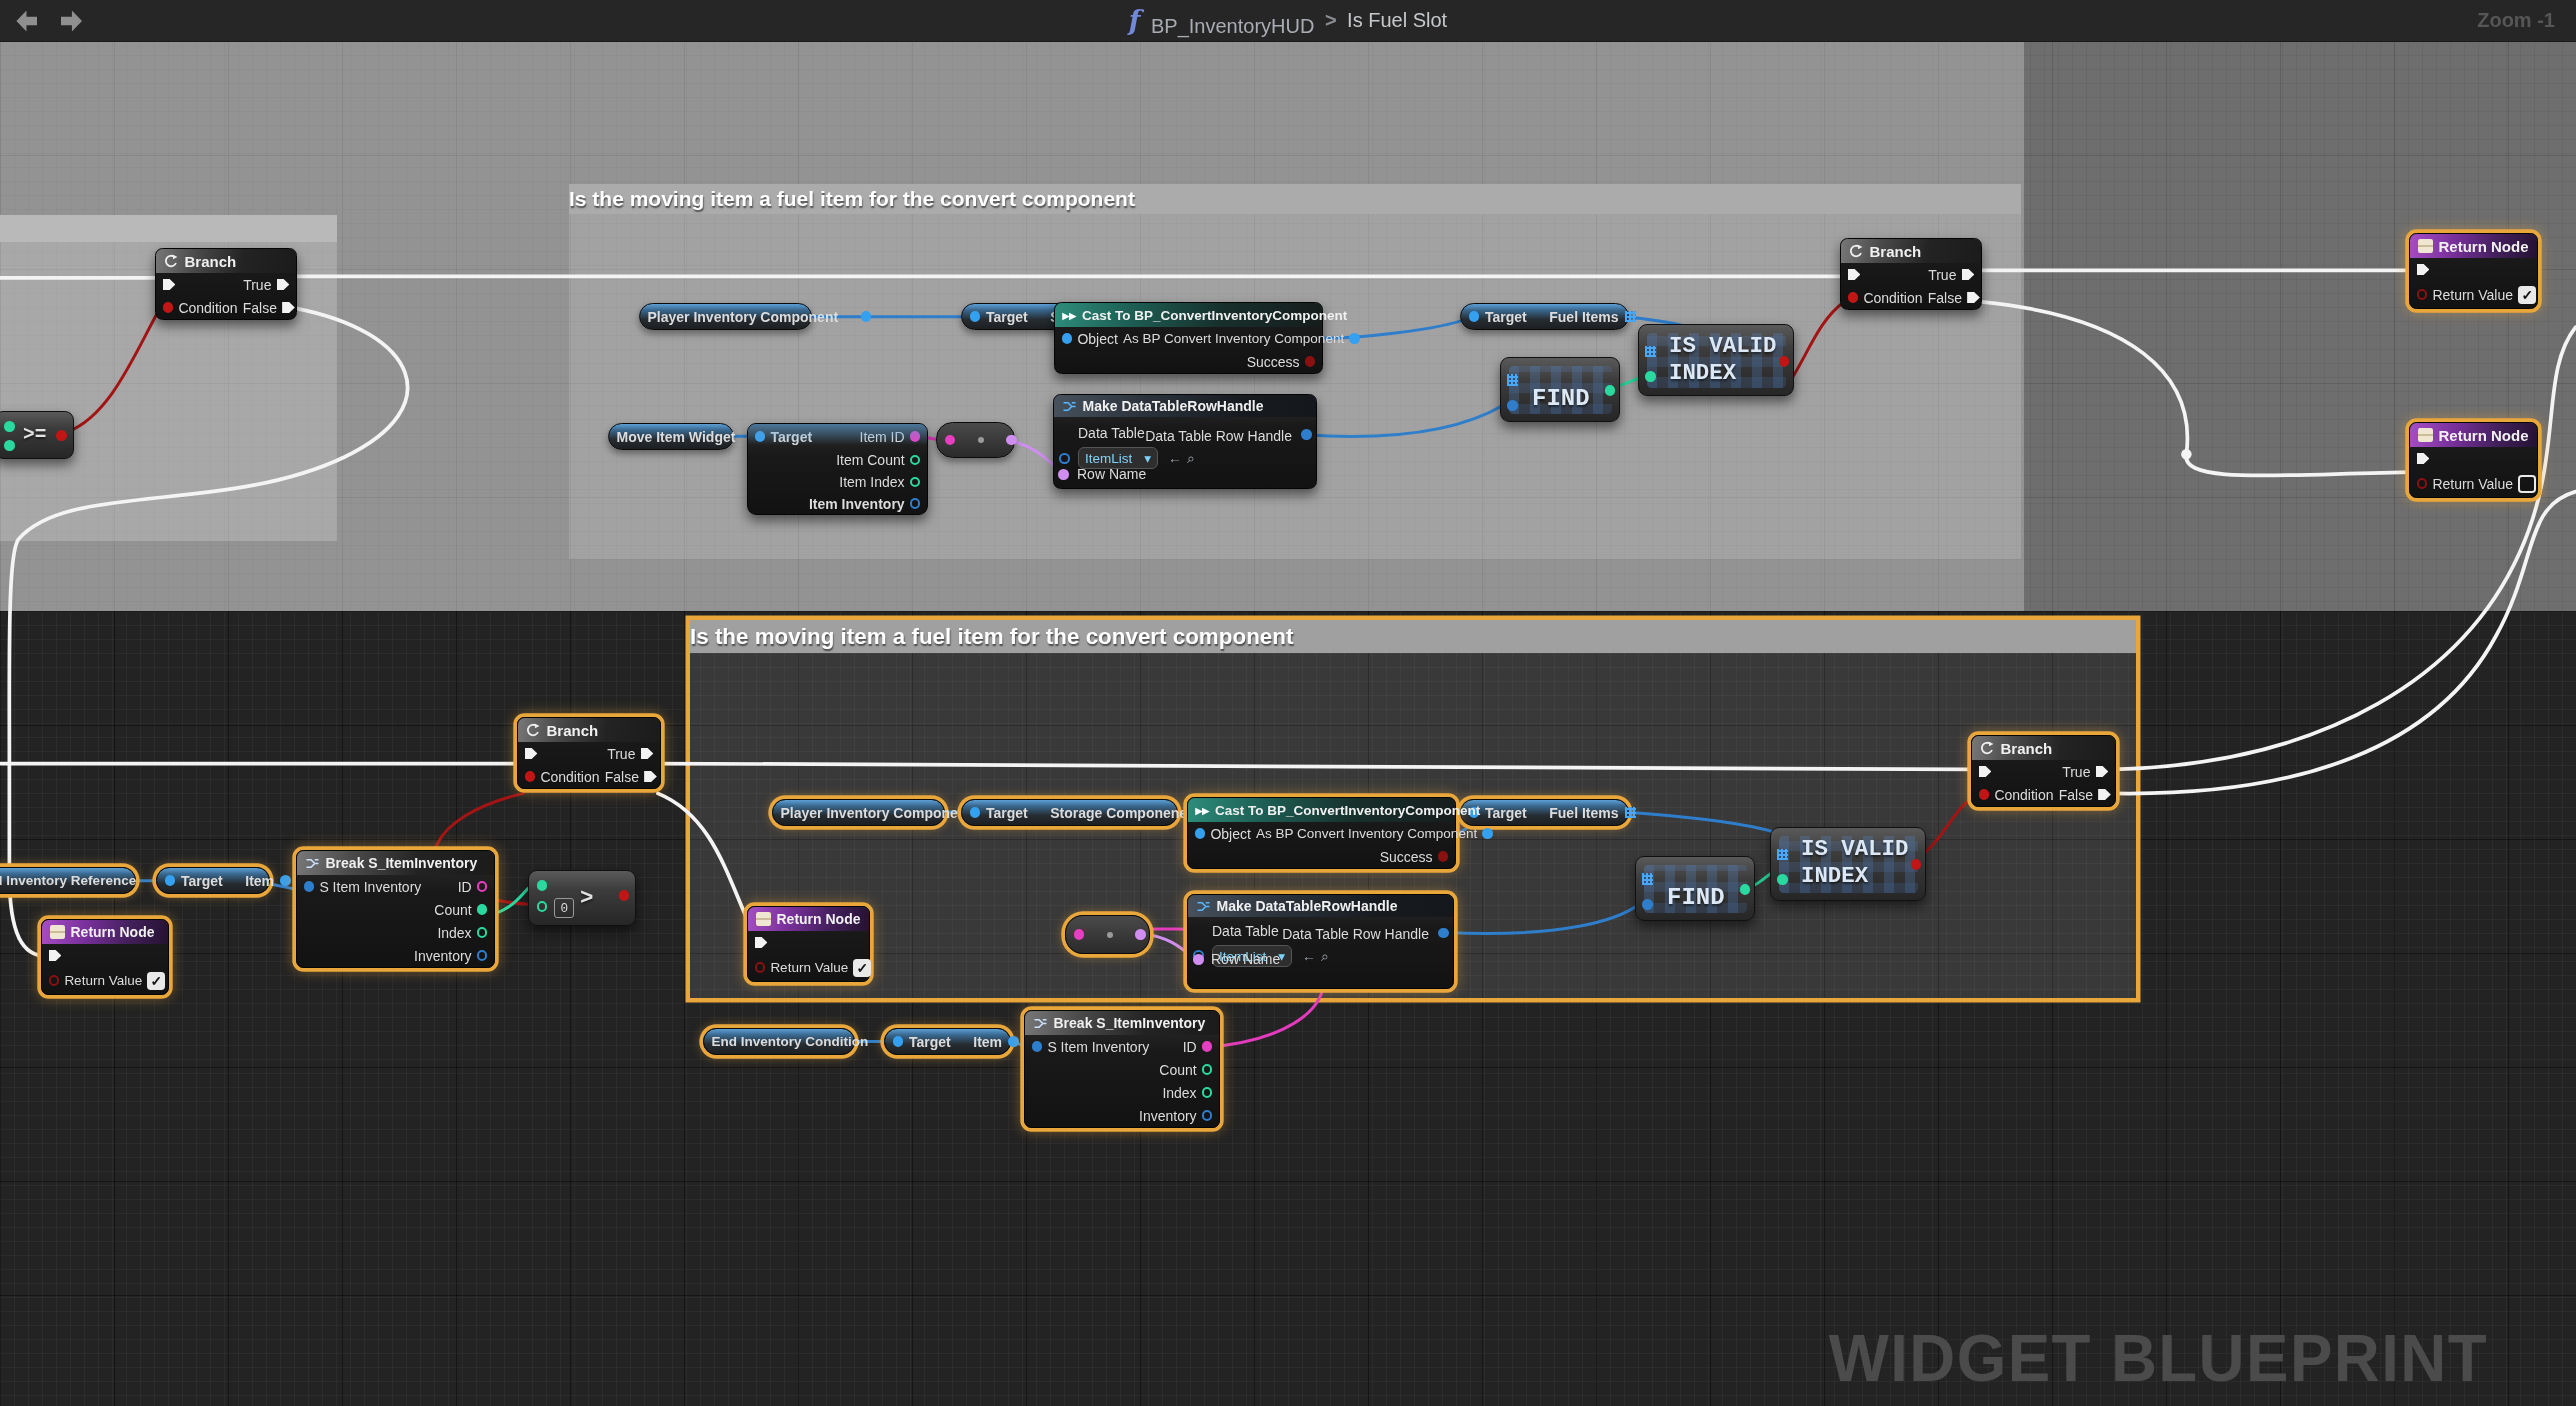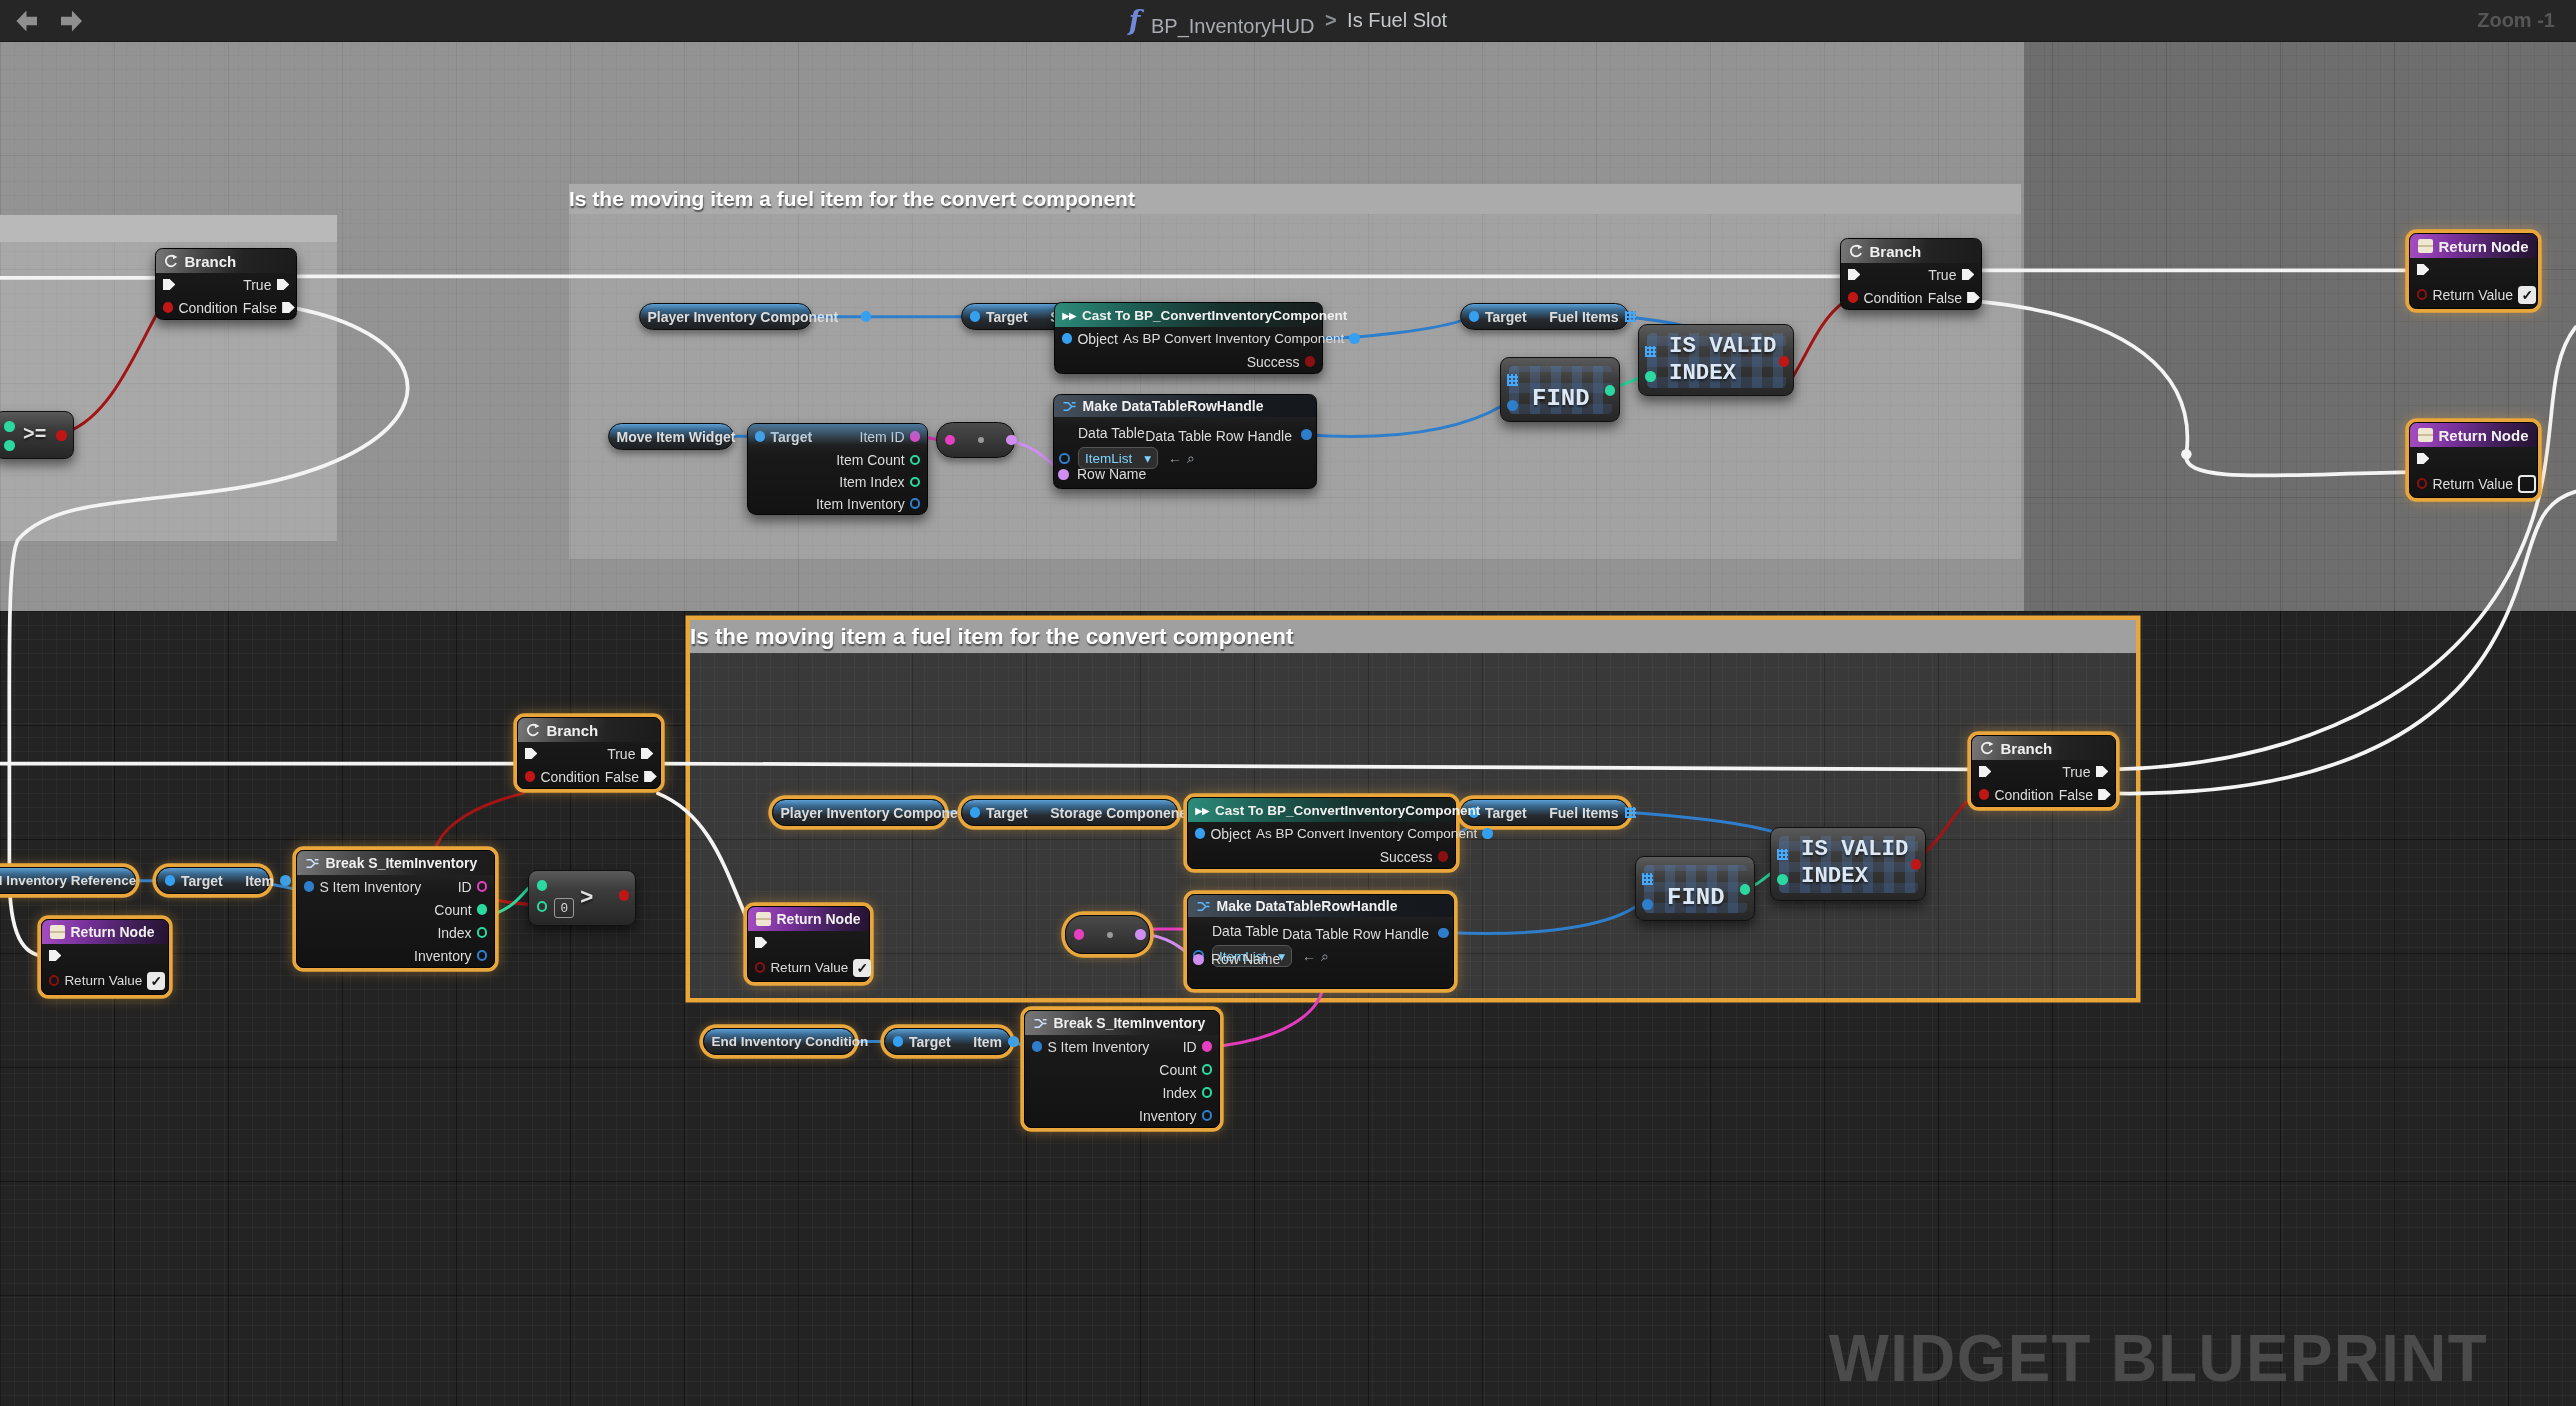--- a/index.html
+++ b/index.html
@@ -272,21 +272,21 @@
           <span class="plab">Item Count</span>
           <span class="cpin grn"></span>
         </span>
       </div>
     <div class="nrow" style="height:21.7px;">
         <span class="rgt">
           <span class="plab">Item Index</span>
           <span class="cpin grn"></span>
         </span>
       </div>
-    <div class="nrow" style="height:21.7px;">
+    <div class="nrow" style="height:21.7px;font-weight:bold;">
         <span class="rgt">
           <span class="plab">Item Inventory</span>
           <span class="cpin sblue"></span>
         </span>
       </div>
   </div>
 
   <div class="pill" style="left:936px;top:422px;width:79px;height:36px;border-radius:16.4px;background:linear-gradient(180deg,#4a4a4a,#2a2a2a);">
     <span class="cpin f mag"></span>
       <span class="sp"></span>

